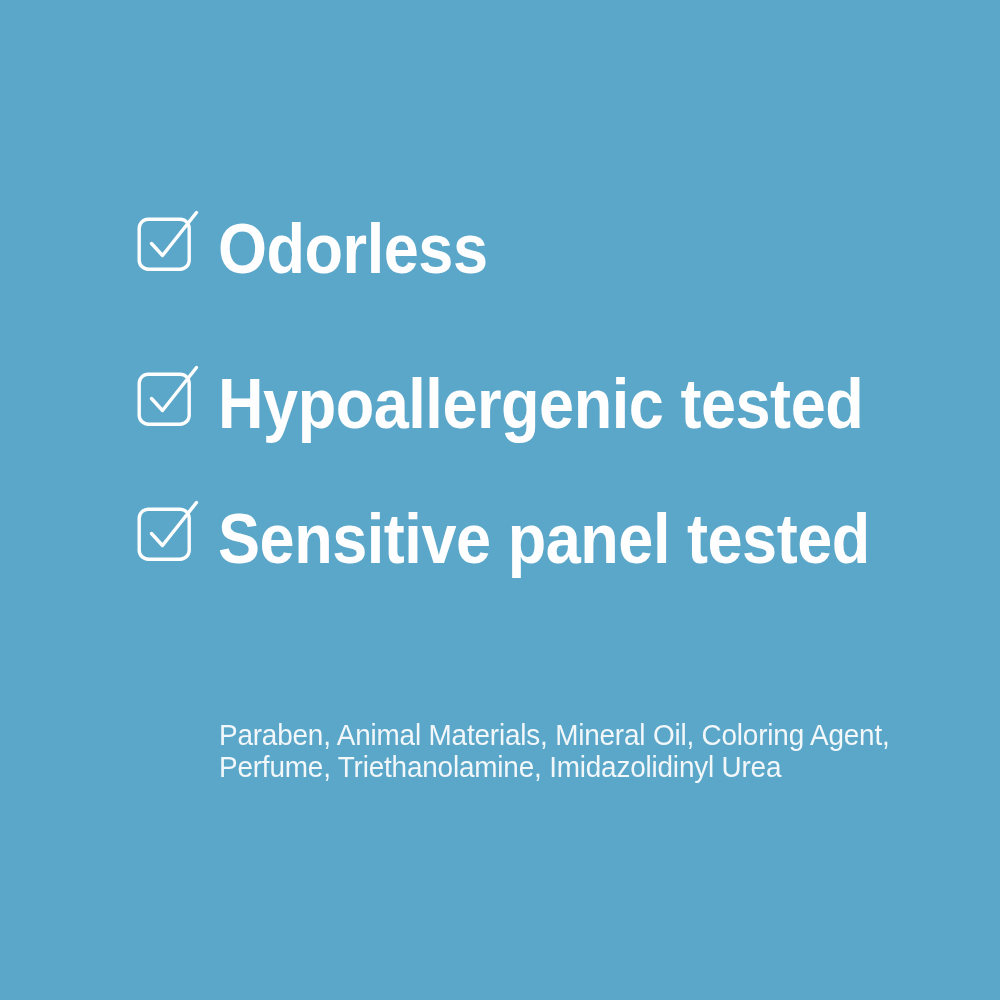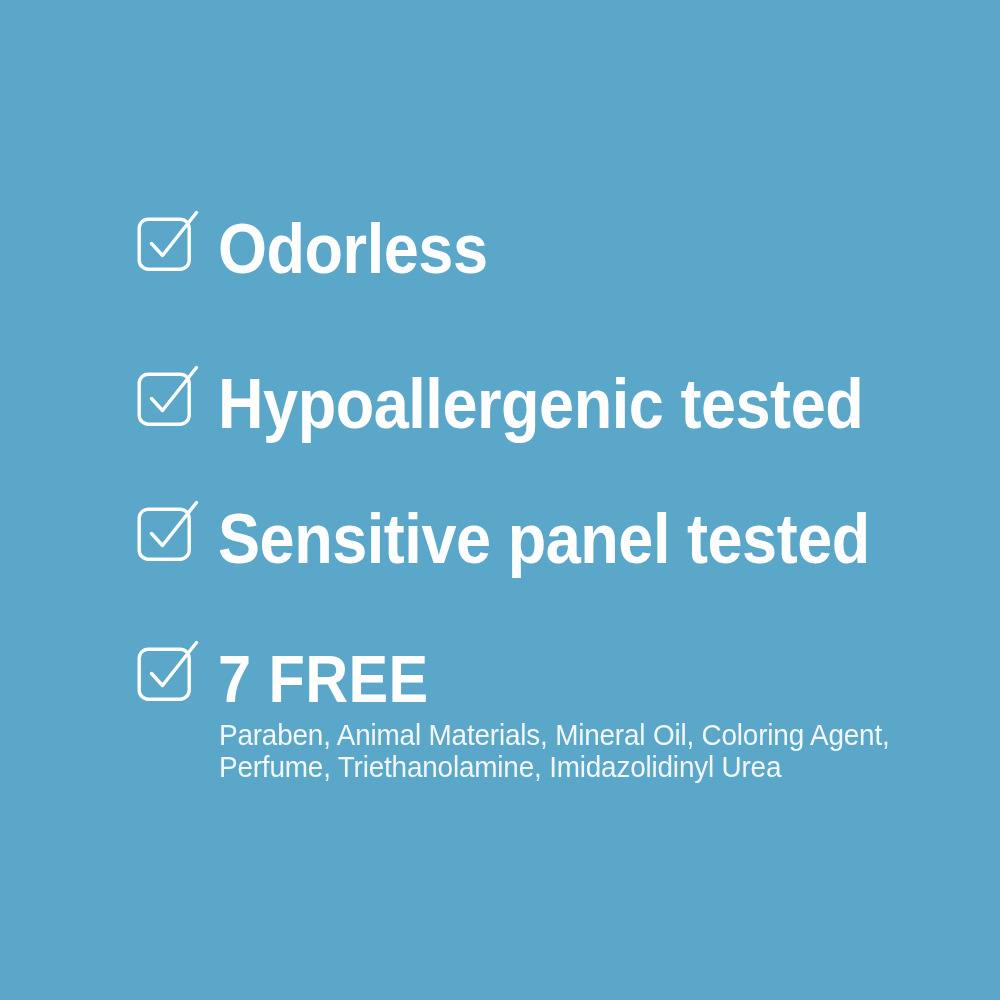--- a/index.html
+++ b/index.html
@@ -134,29 +134,20 @@
     <li class="feature-row r1">
       <span class="check-icon">
         <svg viewBox="0 0 66 66" xmlns="http://www.w3.org/2000/svg" aria-hidden="true">
           <rect x="3.2" y="15.2" width="50" height="50" rx="9" ry="9" fill="none" stroke="#fefefe" stroke-width="3.4"></rect>
           <path d="M15.5 39.5 L26.5 51.5 L60.5 8.5" fill="none" stroke="#fefefe" stroke-width="3.4" stroke-linecap="round" stroke-linejoin="round"></path>
         </svg>
       </span>
       <span class="feature-text">Hypoallergenic tested</span>
     </li>
 
-    <li class="feature-row r3">
-      <span class="check-icon">
-        <svg viewBox="0 0 66 66" xmlns="http://www.w3.org/2000/svg" aria-hidden="true">
-          <rect x="3.2" y="15.2" width="50" height="50" rx="9" ry="9" fill="none" stroke="#fefefe" stroke-width="3.4"></rect>
-          <path d="M15.5 39.5 L26.5 51.5 L60.5 8.5" fill="none" stroke="#fefefe" stroke-width="3.4" stroke-linecap="round" stroke-linejoin="round"></path>
-        </svg>
-      </span>
-      <span class="feature-text">7 FREE</span>
-    </li>
 
   </ul>
 
   <div id="free-note">
     <span class="note-line">Paraben, Animal Materials, Mineral Oil, Coloring Agent,</span>
     <span class="note-line">Perfume, Triethanolamine, Imidazolidinyl Urea</span>
   </div>
 
 </div>
 

